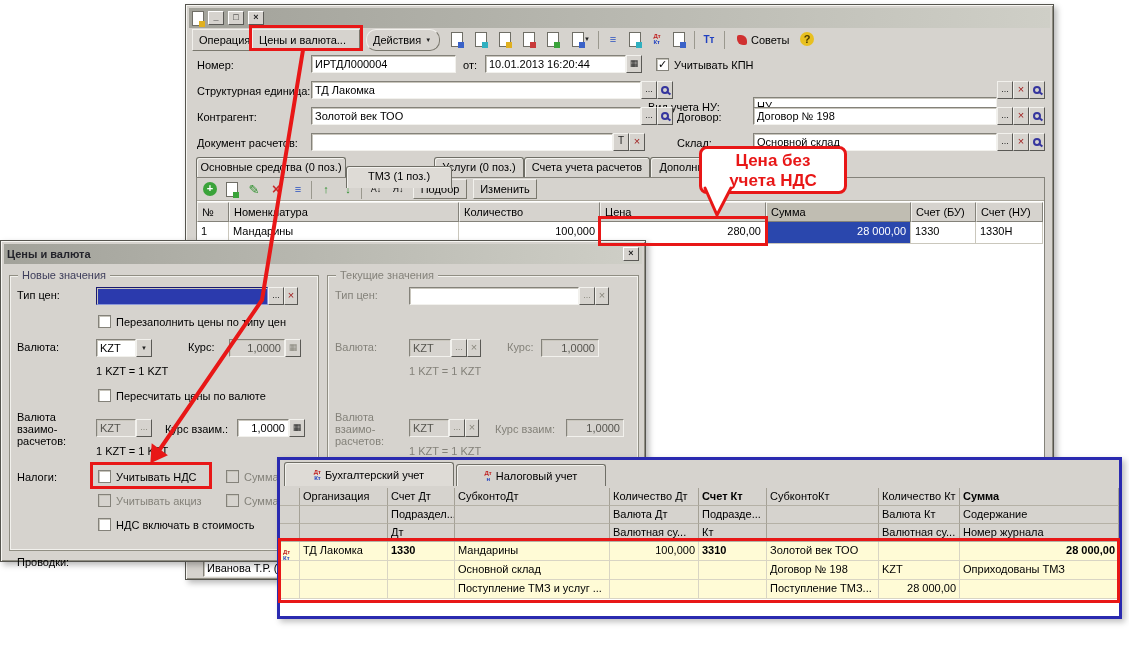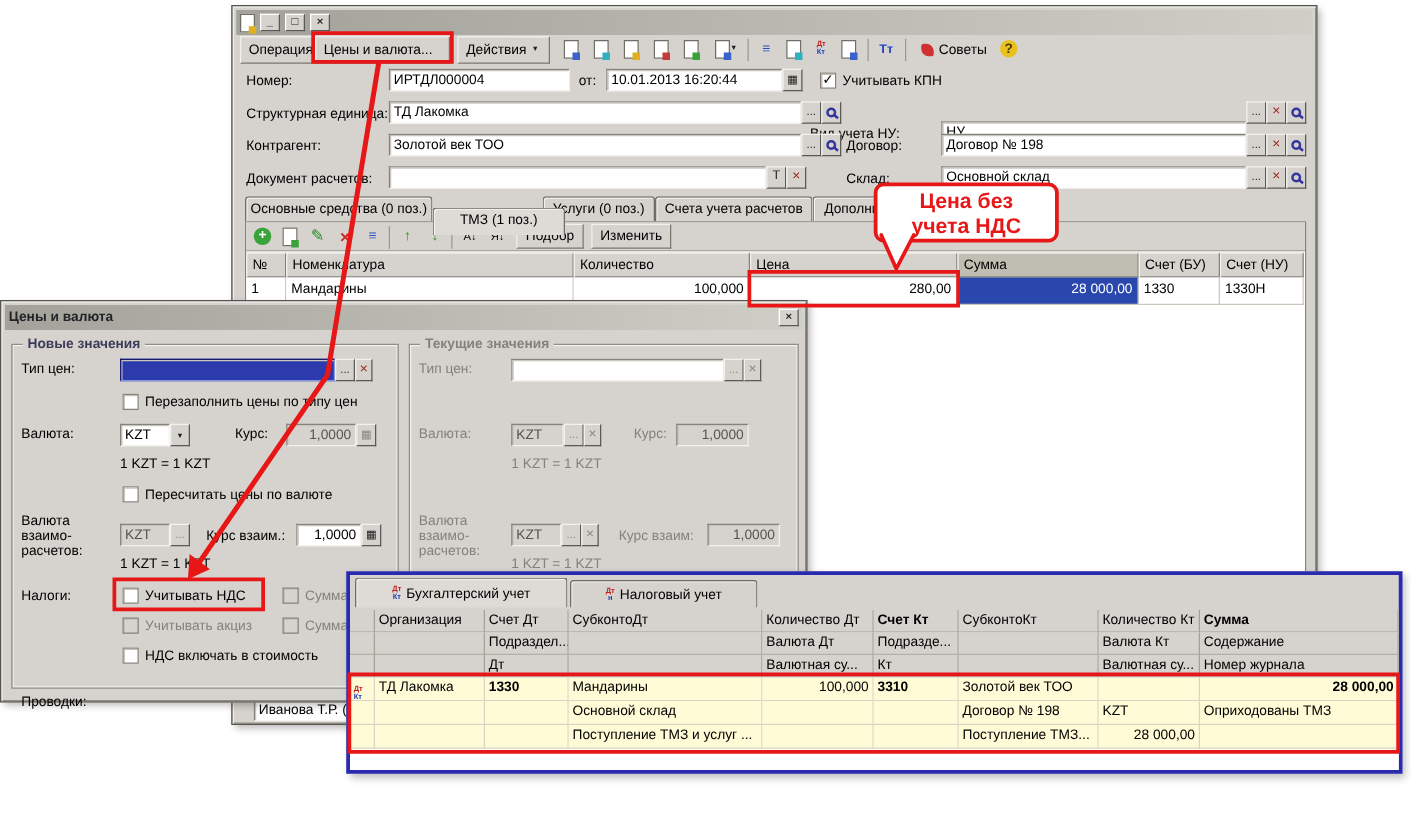--- a/index.html
+++ b/index.html
@@ -19,21 +19,21 @@
   box-shadow:inset 1px 1px 0 #c9c6bd;padding:2px 3px;white-space:nowrap;overflow:hidden}
 .in.right{text-align:right}
 .in.dis{background:#d6d3ce;color:#55544e}
 .fb{position:absolute;height:18px;background:#d6d3ce;border:1px solid;border-color:#f2f1ed #5a5955 #5a5955 #f2f1ed;
   text-align:center;font-size:9px;line-height:14px;color:#222;overflow:hidden;cursor:default}
 .fb.dis{color:#8a887e}
 .cb{position:absolute;width:13px;height:13px;background:#fff;border:1px solid #84827a;
   box-shadow:inset 1px 1px 0 #c6c3ba;font-size:11px;line-height:10px;text-align:center;font-weight:bold}
 .cb.dis{background:#d6d3ce}
 .grp{position:absolute;border:1px solid #908e83;box-shadow:inset 1px 1px 0 #f2f1ed,inset -1px -1px 0 #f2f1ed}
-.gtl{position:absolute;top:-7px;left:8px;background:#d6d3ce;padding:0 4px;font-weight:bold;color:#3c3c5a}
+.gtl{position:absolute;top:-7px;left:8px;background:#d6d3ce;padding:0 4px;font-weight:normal;color:#3c3c5a}
 .gtl.dis{color:#84827a}
 .mag{display:inline-block;width:8px;height:8px;border:2px solid #35359e;border-radius:50%;position:relative;vertical-align:middle}
 .mag::after{content:"";position:absolute;width:5px;height:2px;background:#35359e;right:-4px;bottom:-2px;transform:rotate(40deg)}
 .tab{position:absolute;background:#d6d3ce;border:1px solid #6f6e66;border-bottom:none;border-radius:3px 3px 0 0;
   text-align:center;padding-top:3px;box-shadow:inset 1px 1px 0 #f2f1ed;white-space:nowrap;overflow:hidden}
 .tbtn{position:absolute;height:22px;display:inline-flex;align-items:center;gap:4px;padding:0 6px;background:#d6d3ce;
   border:1px solid;border-color:#f2f1ed #7a786e #7a786e #f2f1ed;white-space:nowrap}
 .dd{font-size:6px;color:#222}
 .row{display:flex}
 .gh{background:#d6d3ce;border:1px solid;border-color:#f2f1ed #84827a #84827a #f2f1ed;padding:3px 4px;white-space:nowrap;overflow:hidden}
@@ -69,21 +69,21 @@
     <span class="wbtn">×</span>
   </div>
 
   <span class="tbtn" style="left:6px;top:24px;width:62px;">
     <span>Операция</span>
     <span class="dd">▼</span>
   </span>
   <span class="tbtn" style="left:66px;top:24px;width:108px;">
     <span>Цены и валюта...</span>
   </span>
-  <span class="tbtn" style="left:180px;top:24px;width:74px;">
+  <span class="tbtn" style="left:180px;top:24px;width:74px;border-radius:10px;">
     <span>Действия</span>
     <span class="dd">▼</span>
   </span>
   <span class="gico" style="left:262px;top:25px;">
       <span class="pg c1"></span>
     </span>
   <span class="gico" style="left:286px;top:25px;">
       <span class="pg c2"></span>
     </span>
   <span class="gico" style="left:310px;top:25px;">

